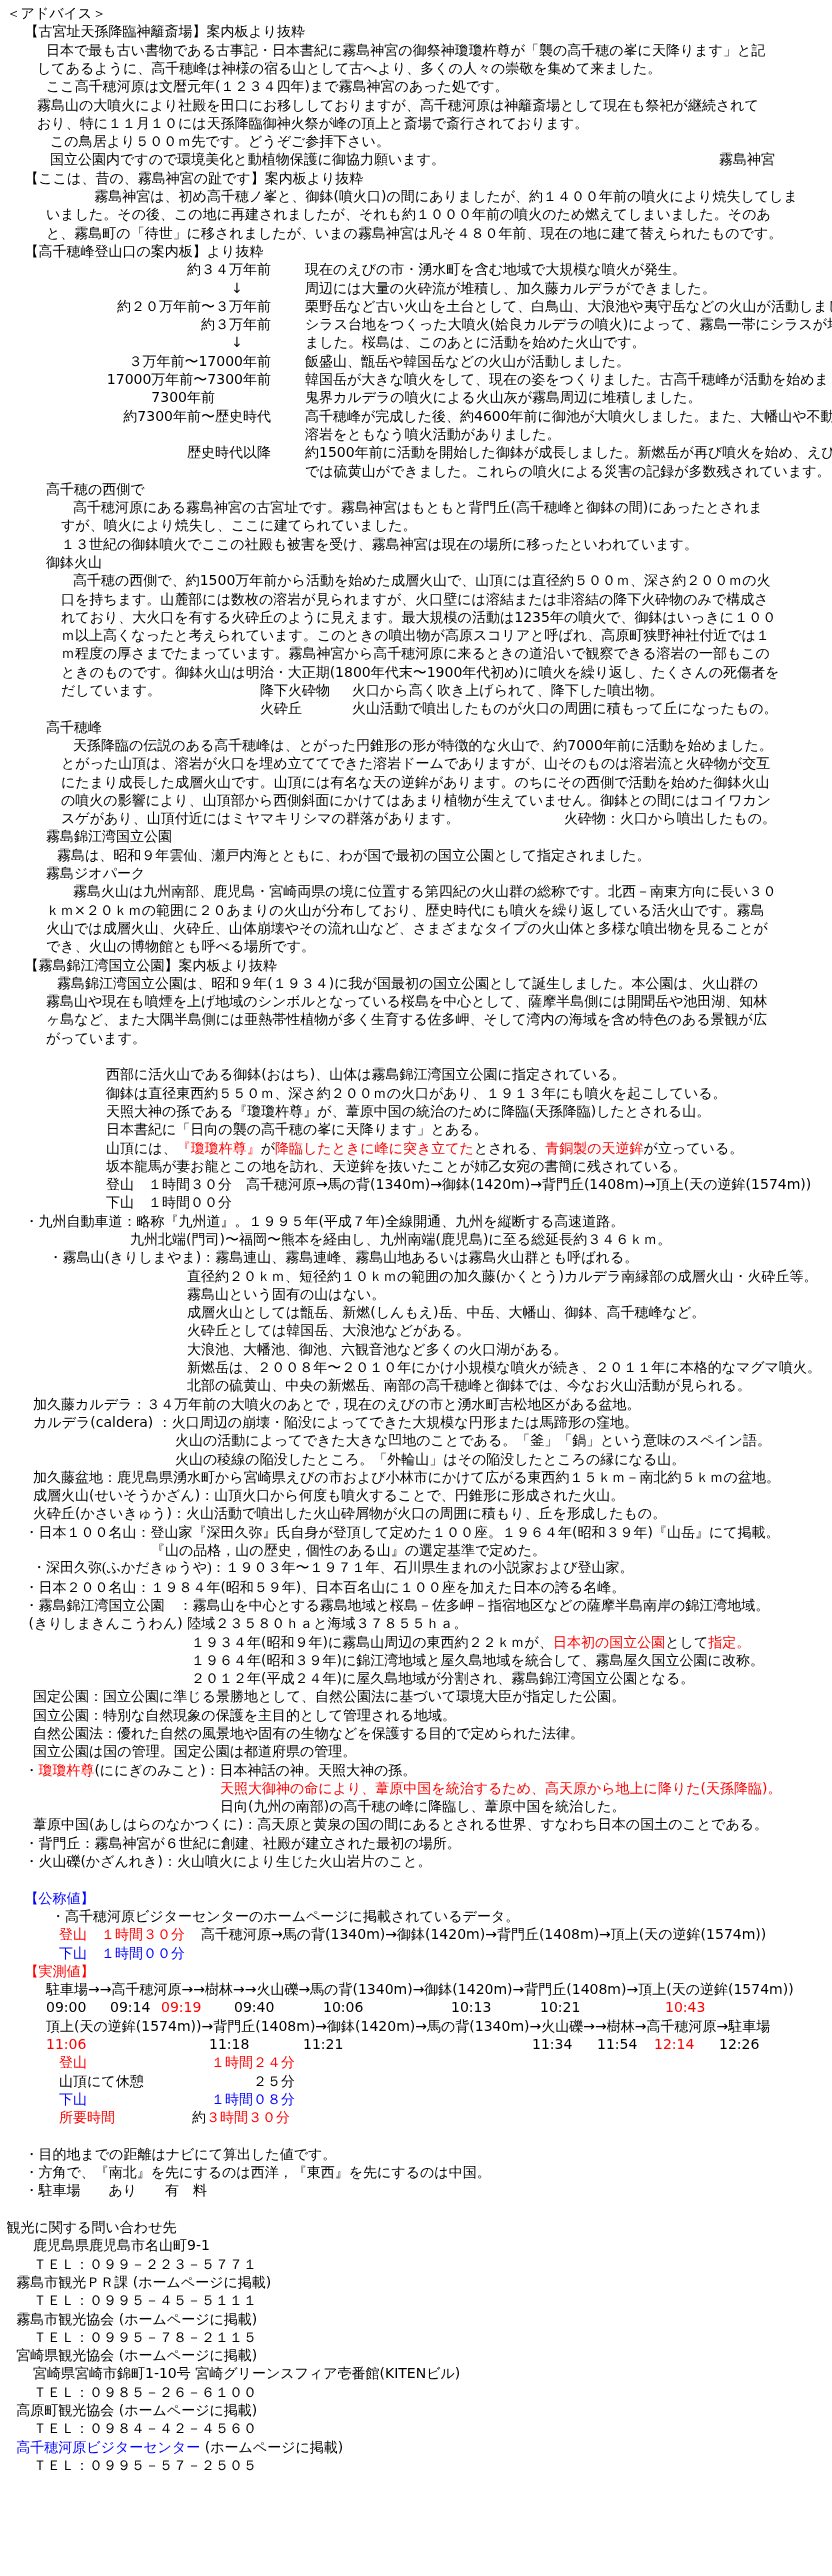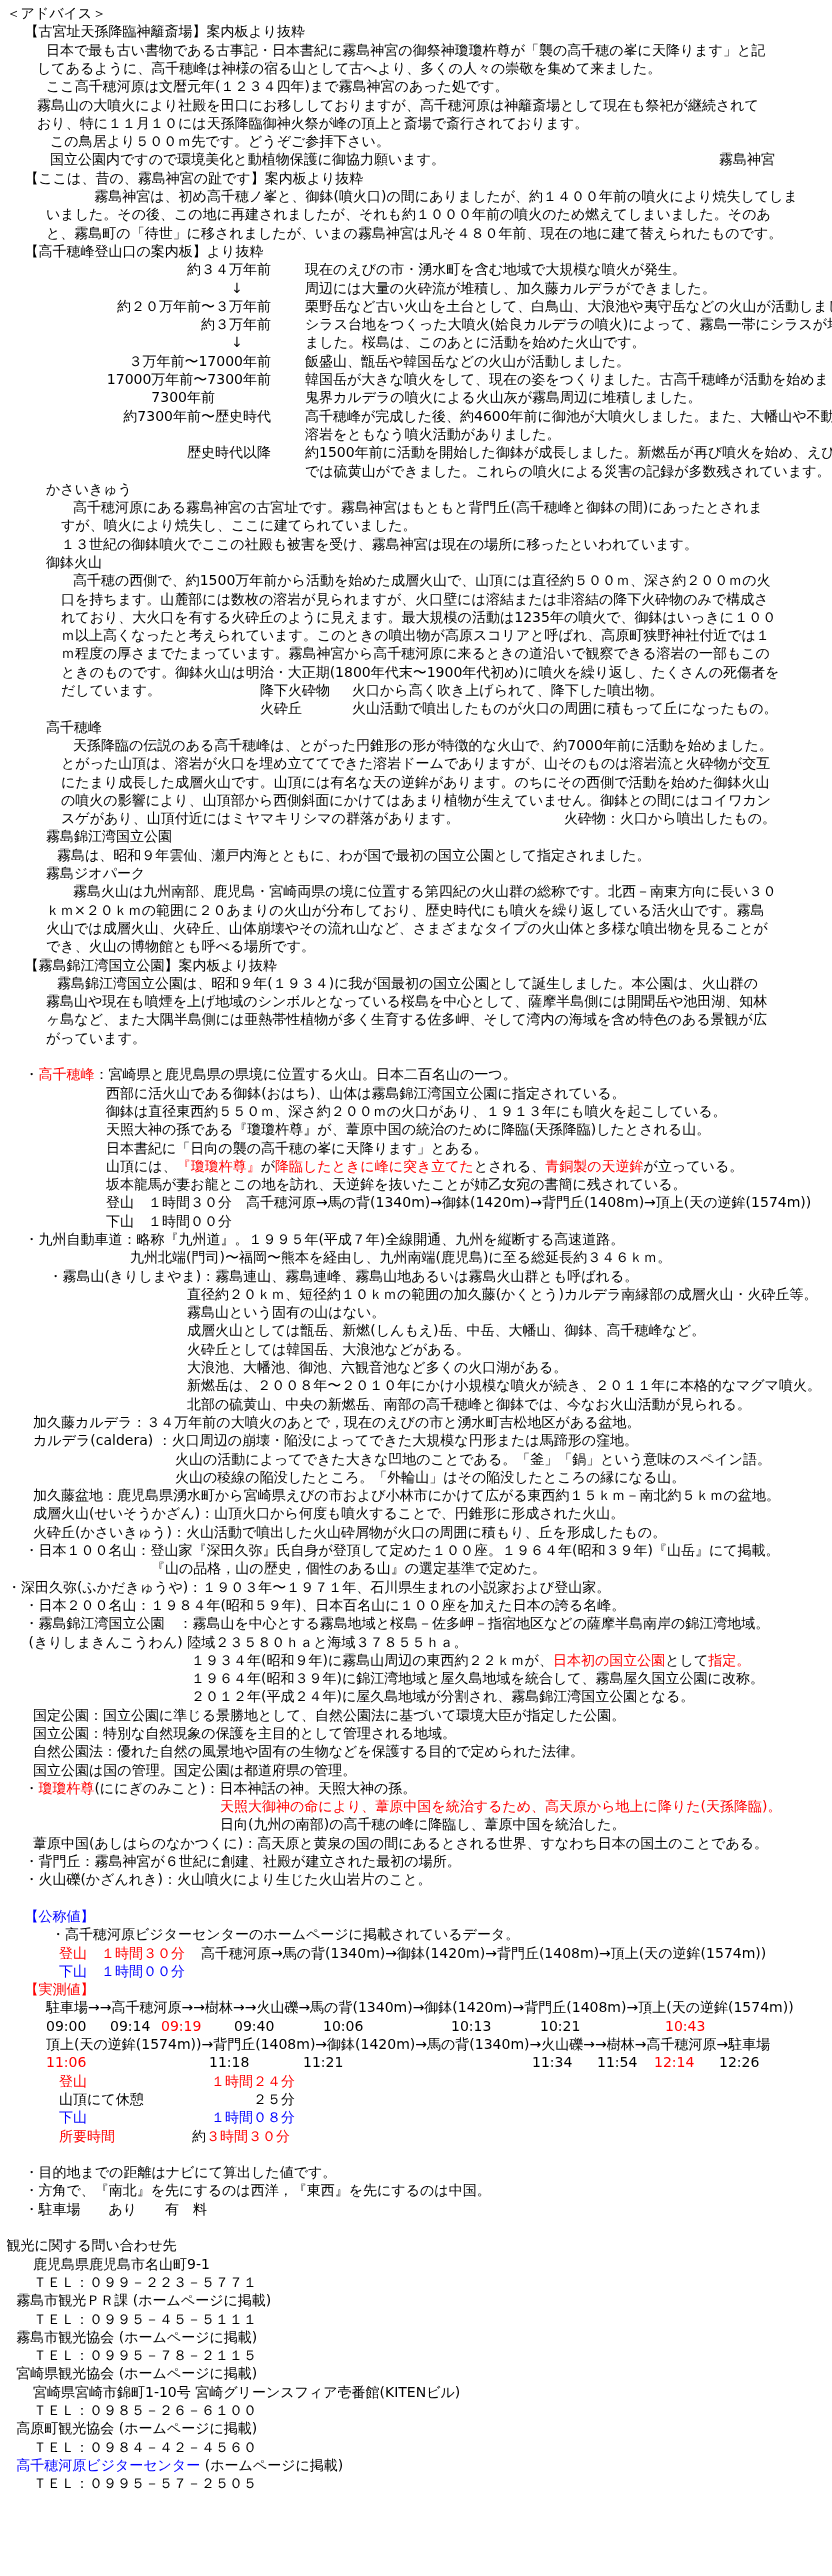--- a/index.html
+++ b/index.html
@@ -52,21 +52,21 @@
     <div class="line" style="height: 18.3px; line-height: 18.3px;"><span class="term" style="width: 271px;">約２０万年前〜３万年前</span><span class="desc" style="padding-left: 34px;">栗野岳など古い火山を土台として、白鳥山、大浪池や夷守岳などの火山が活動しました。</span></div>
     <div class="line" style="height: 18.3px; line-height: 18.3px;"><span class="term" style="width: 271px;">約３万年前</span><span class="desc" style="padding-left: 34px;">シラス台地をつくった大噴火(姶良カルデラの噴火)によって、霧島一帯にシラスが堆積し</span></div>
     <div class="line" style="height: 18.3px; line-height: 18.3px;"><span class="term" style="width: 271px;">↓　　</span><span class="desc" style="padding-left: 34px;">ました。桜島は、このあとに活動を始めた火山です。</span></div>
     <div class="line" style="height: 18.3px; line-height: 18.3px;"><span class="term" style="width: 271px;">３万年前〜17000年前</span><span class="desc" style="padding-left: 34px;">飯盛山、甑岳や韓国岳などの火山が活動しました。</span></div>
     <div class="line" style="height: 18.3px; line-height: 18.3px;"><span class="term" style="width: 271px;">17000万年前〜7300年前</span><span class="desc" style="padding-left: 34px;">韓国岳が大きな噴火をして、現在の姿をつくりました。古高千穂峰が活動を始めました。</span></div>
     <div class="line" style="height: 18.3px; line-height: 18.3px;"><span class="term" style="width: 271px;">7300年前　　　　</span><span class="desc" style="padding-left: 34px;">鬼界カルデラの噴火による火山灰が霧島周辺に堆積しました。</span></div>
     <div class="line" style="height: 18.3px; line-height: 18.3px;"><span class="term" style="width: 271px;">約7300年前〜歴史時代</span><span class="desc" style="padding-left: 34px;">高千穂峰が完成した後、約4600年前に御池が大噴火しました。また、大幡山や不動池でも</span></div>
     <div class="line" style="height: 18.3px; line-height: 18.3px;"><span class="term" style="width: 271px;"></span><span class="desc" style="padding-left: 34px;">溶岩をともなう噴火活動がありました。</span></div>
     <div class="line" style="height: 18.3px; line-height: 18.3px;"><span class="term" style="width: 271px;">歴史時代以降</span><span class="desc" style="padding-left: 34px;">約1500年前に活動を開始した御鉢が成長しました。新燃岳が再び噴火を始め、えびの高原</span></div>
     <div class="line" style="height: 18.3px; line-height: 18.3px;"><span class="term" style="width: 271px;"></span><span class="desc" style="padding-left: 34px;">では硫黄山ができました。これらの噴火による災害の記録が多数残されています。</span></div>
-    <div class="line" style="height: 18.3px; line-height: 18.3px; padding-left: 46px;"><span>かさいきゅう</span></div>
+    <div class="line" style="height: 18.3px; line-height: 18.3px; padding-left: 46px;"><span>高千穂の西側で</span></div>
     <div class="line" style="height: 18.3px; line-height: 18.3px; padding-left: 73px;"><span>高千穂河原にある霧島神宮の古宮址です。霧島神宮はもともと背門丘(高千穂峰と御鉢の間)にあったとされま</span></div>
     <div class="line" style="height: 18.3px; line-height: 18.3px; padding-left: 61px;"><span>すが、噴火により焼失し、ここに建てられていました。</span></div>
     <div class="line" style="height: 18.3px; line-height: 18.3px; padding-left: 61px;"><span>１３世紀の御鉢噴火でここの社殿も被害を受け、霧島神宮は現在の場所に移ったといわれています。</span></div>
     <div class="line" style="height: 18.3px; line-height: 18.3px; padding-left: 46px;"><span>御鉢火山</span></div>
     <div class="line" style="height: 18.3px; line-height: 18.3px; padding-left: 73px;"><span>高千穂の西側で、約1500万年前から活動を始めた成層火山で、山頂には直径約５００ｍ、深さ約２００ｍの火</span></div>
     <div class="line" style="height: 18.3px; line-height: 18.3px; padding-left: 61px;"><span>口を持ちます。山麓部には数枚の溶岩が見られますが、火口壁には溶結または非溶結の降下火砕物のみで構成さ</span></div>
     <div class="line" style="height: 18.3px; line-height: 18.3px; padding-left: 61px;"><span>れており、大火口を有する火砕丘のように見えます。最大規模の活動は1235年の噴火で、御鉢はいっきに１００</span></div>
     <div class="line" style="height: 18.3px; line-height: 18.3px; padding-left: 61px;"><span>ｍ以上高くなったと考えられています。このときの噴出物が高原スコリアと呼ばれ、高原町狭野神社付近では１</span></div>
     <div class="line" style="height: 18.3px; line-height: 18.3px; padding-left: 61px;"><span>ｍ程度の厚さまでたまっています。霧島神宮から高千穂河原に来るときの道沿いで観察できる溶岩の一部もこの</span></div>
     <div class="line" style="height: 18.3px; line-height: 18.3px; padding-left: 61px;"><span>ときのものです。御鉢火山は明治・大正期(1800年代末〜1900年代初め)に噴火を繰り返し、たくさんの死傷者を</span></div>
@@ -84,21 +84,20 @@
     <div class="line" style="height: 18.3px; line-height: 18.3px; padding-left: 73px;"><span>霧島火山は九州南部、鹿児島・宮崎両県の境に位置する第四紀の火山群の総称です。北西－南東方向に長い３０</span></div>
     <div class="line" style="height: 18.3px; line-height: 18.3px; padding-left: 46px;"><span>ｋｍ×２０ｋｍの範囲に２０あまりの火山が分布しており、歴史時代にも噴火を繰り返している活火山です。霧島</span></div>
     <div class="line" style="height: 18.3px; line-height: 18.3px; padding-left: 46px;"><span>火山では成層火山、火砕丘、山体崩壊やその流れ山など、さまざまなタイプの火山体と多様な噴出物を見ることが</span></div>
     <div class="line" style="height: 18.3px; line-height: 18.3px; padding-left: 46px;"><span>でき、火山の博物館とも呼べる場所です。</span></div>
     <div class="line" style="height: 18.3px; line-height: 18.3px; padding-left: 24.4px;"><span>【霧島錦江湾国立公園】案内板より抜粋</span></div>
     <div class="line" style="height: 18.3px; line-height: 18.3px; padding-left: 57px;"><span>霧島錦江湾国立公園は、昭和９年(１９３４)に我が国最初の国立公園として誕生しました。本公園は、火山群の</span></div>
     <div class="line" style="height: 18.3px; line-height: 18.3px; padding-left: 46px;"><span>霧島山や現在も噴煙を上げ地域のシンボルとなっている桜島を中心として、薩摩半島側には開聞岳や池田湖、知林</span></div>
     <div class="line" style="height: 18.3px; line-height: 18.3px; padding-left: 46px;"><span>ヶ島など、また大隅半島側には亜熱帯性植物が多く生育する佐多岬、そして湾内の海域を含め特色のある景観が広</span></div>
     <div class="line" style="height: 18.3px; line-height: 18.3px; padding-left: 46px;"><span>がっています。</span></div>
     <div class="line" style="height: 18.3px; line-height: 18.3px;"></div>
-    <div class="line" style="height: 18.3px; line-height: 18.3px; padding-left: 24.4px;"><span>・</span><span style="color: rgb(255, 0, 0);">高千穂峰</span><span>：宮崎県と鹿児島県の県境に位置する火山。日本二百名山の一つ。</span></div>
     <div class="line" style="height: 18.3px; line-height: 18.3px; padding-left: 106px;"><span>西部に活火山である御鉢(おはち)、山体は霧島錦江湾国立公園に指定されている。</span></div>
     <div class="line" style="height: 18.3px; line-height: 18.3px; padding-left: 106px;"><span>御鉢は直径東西約５５０ｍ、深さ約２００ｍの火口があり、１９１３年にも噴火を起こしている。</span></div>
     <div class="line" style="height: 18.3px; line-height: 18.3px; padding-left: 106px;"><span>天照大神の孫である『瓊瓊杵尊』が、葦原中国の統治のために降臨(天孫降臨)したとされる山。</span></div>
     <div class="line" style="height: 18.3px; line-height: 18.3px; padding-left: 106px;"><span>日本書紀に「日向の襲の高千穂の峯に天降ります」とある。</span></div>
     <div class="line" style="height: 18.3px; line-height: 18.3px; padding-left: 106px;"><span>山頂には、</span><span style="color: rgb(255, 0, 0);">『瓊瓊杵尊』</span><span>が</span><span style="color: rgb(255, 0, 0);">降臨したときに峰に突き立てた</span><span>とされる、</span><span style="color: rgb(255, 0, 0);">青銅製の天逆鉾</span><span>が立っている。</span></div>
     <div class="line" style="height: 18.3px; line-height: 18.3px; padding-left: 106px;"><span>坂本龍馬が妻お龍とこの地を訪れ、天逆鉾を抜いたことが姉乙女宛の書簡に残されている。</span></div>
     <div class="line" style="height: 18.3px; line-height: 18.3px; padding-left: 106px;"><span>登山　１時間３０分　高千穂河原→馬の背(1340m)→御鉢(1420m)→背門丘(1408m)→頂上(天の逆鉾(1574m))</span></div>
     <div class="line" style="height: 18.3px; line-height: 18.3px; padding-left: 106px;"><span>下山　１時間００分</span></div>
     <div class="line" style="height: 18.3px; line-height: 18.3px; padding-left: 24.4px;"><span>・九州自動車道：略称『九州道』。１９９５年(平成７年)全線開通、九州を縦断する高速道路。</span></div>
     <div class="line" style="height: 18.3px; line-height: 18.3px; padding-left: 130px;"><span>九州北端(門司)〜福岡〜熊本を経由し、九州南端(鹿児島)に至る総延長約３４６ｋｍ。</span></div>
@@ -112,21 +111,21 @@
     <div class="line" style="height: 18.3px; line-height: 18.3px; padding-left: 187px;"><span>北部の硫黄山、中央の新燃岳、南部の高千穂峰と御鉢では、今なお火山活動が見られる。</span></div>
     <div class="line" style="height: 18.3px; line-height: 18.3px; padding-left: 33px;"><span>加久藤カルデラ：３４万年前の大噴火のあとで，現在のえびの市と湧水町吉松地区がある盆地。</span></div>
     <div class="line" style="height: 18.3px; line-height: 18.3px; padding-left: 33px;"><span>カルデラ(caldera) ：火口周辺の崩壊・陥没によってできた大規模な円形または馬蹄形の窪地。</span></div>
     <div class="line" style="height: 18.3px; line-height: 18.3px; padding-left: 175px;"><span>火山の活動によってできた大きな凹地のことである。「釜」「鍋」という意味のスペイン語。</span></div>
     <div class="line" style="height: 18.3px; line-height: 18.3px; padding-left: 175px;"><span>火山の稜線の陥没したところ。「外輪山」はその陥没したところの縁になる山。</span></div>
     <div class="line" style="height: 18.3px; line-height: 18.3px; padding-left: 33px;"><span>加久藤盆地：鹿児島県湧水町から宮崎県えびの市および小林市にかけて広がる東西約１５ｋｍ－南北約５ｋｍの盆地。</span></div>
     <div class="line" style="height: 18.3px; line-height: 18.3px; padding-left: 33px;"><span>成層火山(せいそうかざん)：山頂火口から何度も噴火することで、円錐形に形成された火山。</span></div>
     <div class="line" style="height: 18.3px; line-height: 18.3px; padding-left: 33px;"><span>火砕丘(かさいきゅう)：火山活動で噴出した火山砕屑物が火口の周囲に積もり、丘を形成したもの。</span></div>
     <div class="line" style="height: 18.3px; line-height: 18.3px; padding-left: 24.4px;"><span>・日本１００名山：登山家『深田久弥』氏自身が登頂して定めた１００座。１９６４年(昭和３９年)『山岳』にて掲載。</span></div>
     <div class="line" style="height: 18.3px; line-height: 18.3px; padding-left: 151px;"><span>『山の品格，山の歴史，個性のある山』の選定基準で定めた。</span></div>
-    <div class="line" style="height: 18.3px; line-height: 18.3px; padding-left: 7px;"><span>・深田久弥(ふかだきゅうや)：１９０３年〜１９７１年、石川県生まれの小説家および登山家。</span></div>
+    <div class="line" style="height: 18.3px; line-height: 18.3px; padding-left: 32px; font-family: Liberation Serif, serif;"><span>・深田久弥(ふかだきゅうや)：１９０３年〜１９７１年、石川県生まれの小説家および登山家。</span></div>
     <div class="line" style="height: 18.3px; line-height: 18.3px; padding-left: 24.4px;"><span>・日本２００名山：１９８４年(昭和５９年)、日本百名山に１００座を加えた日本の誇る名峰。</span></div>
     <div class="line" style="height: 18.3px; line-height: 18.3px; padding-left: 24.4px;"><span>・霧島錦江湾国立公園　：霧島山を中心とする霧島地域と桜島－佐多岬－指宿地区などの薩摩半島南岸の錦江湾地域。</span></div>
     <div class="line" style="height: 18.3px; line-height: 18.3px; padding-left: 28.5px;"><span>(きりしまきんこうわん) 陸域２３５８０ｈａと海域３７８５５ｈａ。</span></div>
     <div class="line" style="height: 18.3px; line-height: 18.3px; padding-left: 191px;"><span>１９３４年(昭和９年)に霧島山周辺の東西約２２ｋｍが、</span><span style="color: rgb(255, 0, 0);">日本初の国立公園</span><span>として</span><span style="color: rgb(255, 0, 0);">指定。</span></div>
     <div class="line" style="height: 18.3px; line-height: 18.3px; padding-left: 191px;"><span>１９６４年(昭和３９年)に錦江湾地域と屋久島地域を統合して、霧島屋久国立公園に改称。</span></div>
     <div class="line" style="height: 18.3px; line-height: 18.3px; padding-left: 191px;"><span>２０１２年(平成２４年)に屋久島地域が分割され、霧島錦江湾国立公園となる。</span></div>
     <div class="line" style="height: 18.3px; line-height: 18.3px; padding-left: 33px;"><span>国定公園：国立公園に準じる景勝地として、自然公園法に基づいて環境大臣が指定した公園。</span></div>
     <div class="line" style="height: 18.3px; line-height: 18.3px; padding-left: 33px;"><span>国立公園：特別な自然現象の保護を主目的として管理される地域。</span></div>
     <div class="line" style="height: 18.3px; line-height: 18.3px; padding-left: 33px;"><span>自然公園法：優れた自然の風景地や固有の生物などを保護する目的で定められた法律。</span></div>
     <div class="line" style="height: 18.3px; line-height: 18.3px; padding-left: 33px;"><span>国立公園は国の管理。国定公園は都道府県の管理。</span></div>

